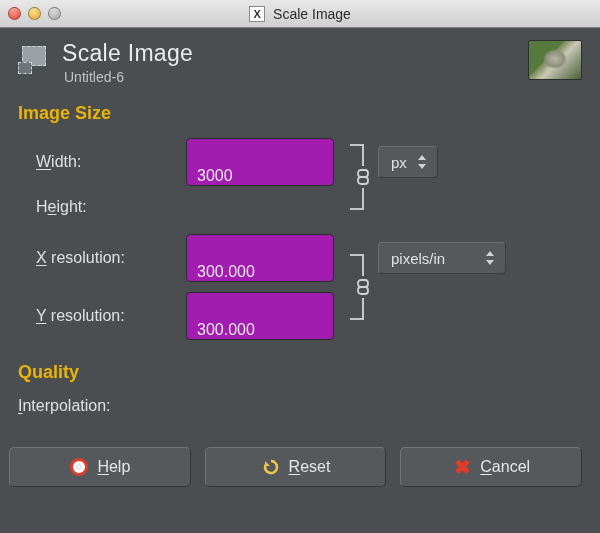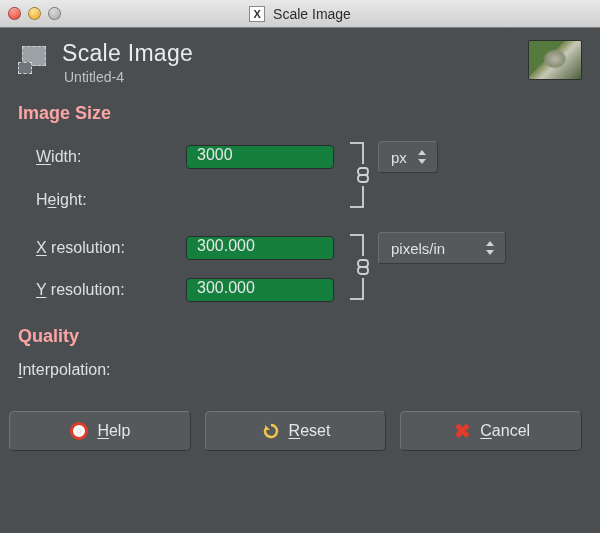--- a/index.html
+++ b/index.html
@@ -87,47 +87,47 @@
       content: '';
       position: absolute;
       left: 14px; top: 8px;
       width: 24px; height: 20px;
       background: radial-gradient(ellipse at 50% 50%, #b8b5a8 0%, #8a9078 55%, transparent 70%);
       border-radius: 50%;
     }
 
     .sections { padding: 0 18px 12px 18px; }
     .section-title {
-      font-size: 18px; font-weight: 600; color: #fca5a5;
+      font-size: 18px; font-weight: 600; color: #eab308;
       margin-top: 8px; margin-bottom: 14px;
     }
 
     .row-grid {
       display: grid;
       grid-template-columns: 150px 160px 32px 118px;
       align-items: center;
       column-gap: 0;
       row-gap: 10px;
       margin-left: 18px;
     }
     .row-grid.res { margin-top: 18px; }
     .label {
       color: #dde0e1; font-size: 16px;
     }
     .label .mn { text-decoration: underline; text-underline-offset: 2px; }
     .label-h { margin-top: 2px; }
 
     .spin {
       display: flex;
-      width: 148px; height: 24px;
-      background: #15803d;
+      width: 148px; height: 48px;
+      background: #a21caf;
       border: 1px solid #2a2d2e;
       border-radius: 4px;
       overflow: hidden;
-      align-items: flex-start;
+      align-items: flex-end;
     }
     .spin input {
       flex: 1;
       background: transparent;
       border: none;
       color: #e6e8e8;
       font-size: 16px;
       padding: 0 10px;
       outline: none;
       font-family: inherit;
@@ -277,21 +277,21 @@
 </div>
 
 <div class="body">
   <div class="header">
     <div class="header-icon">
       <div class="big"></div>
         <div class="small"></div>
     </div>
     <div class="header-text">
       <div class="header-title">Scale Image</div>
-      <div class="header-sub">Untitled-4</div>
+      <div class="header-sub">Untitled-6</div>
     </div>
     <div class="thumb"></div>
   </div>
 
   <div class="sections">
     <div class="section-title">Image Size</div>
 
     <div class="row-grid">
       <div class="label"><span class="mn">W</span>idth:</div>
       <div class="spin">

